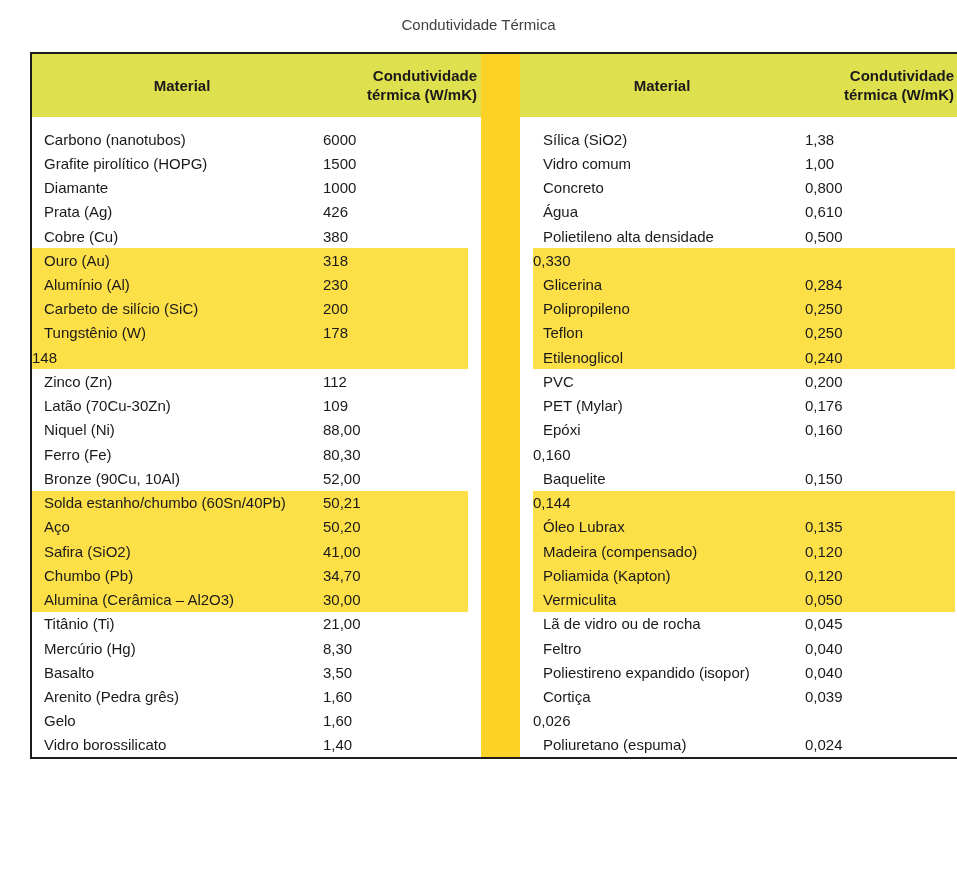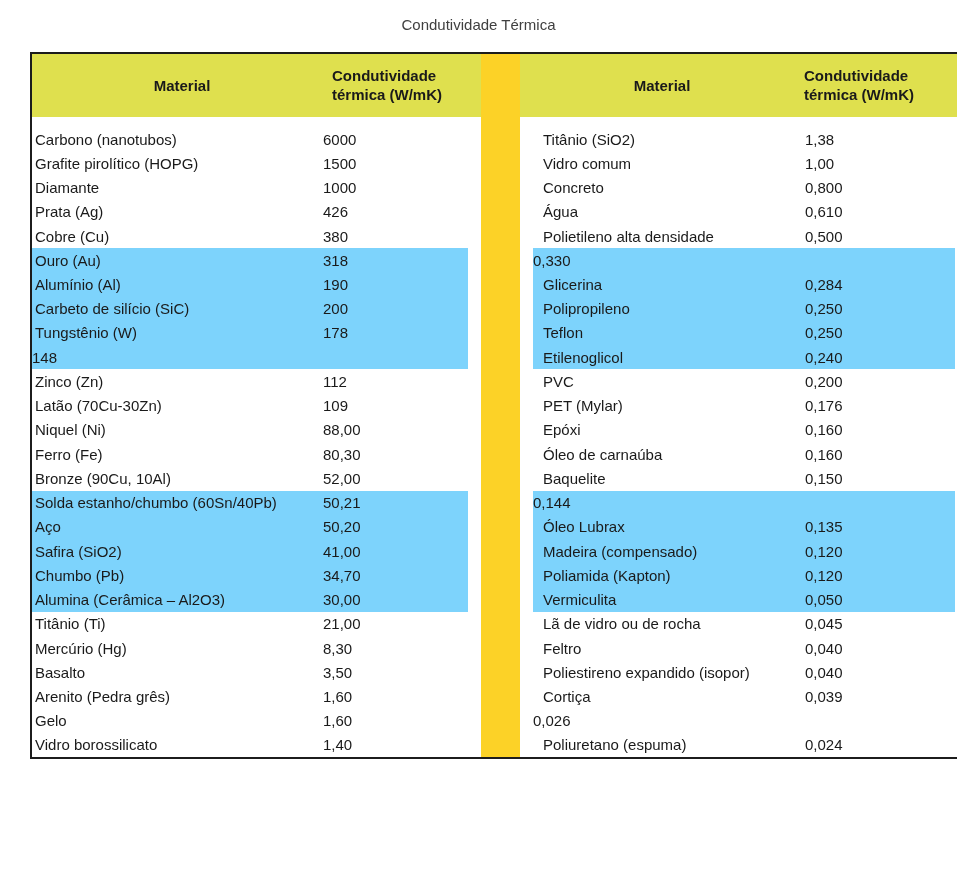--- a/index.html
+++ b/index.html
@@ -49,44 +49,44 @@
     display: flex;
     align-items: center;
     font-weight: bold;
     font-size: 15px;
   }
   .hdr-material {
     flex: 1;
     text-align: center;
   }
   .hdr-value {
-    text-align: left;
+    text-align: right;
     line-height: 1.25;
     padding-right: 4px;
   }
   .panel-left  .hdr-value { width: 145px; }
   .panel-right .hdr-value { width: 150px; }
   .rows {
     flex: 1;
     padding-top: 10px;
     display: flex;
     flex-direction: column;
   }
   .row {
     flex: 1;
     display: flex;
     align-items: center;
     font-size: 15px;
   }
   .panel-left  .row { margin-right: 13px; }
   .panel-right .row { margin-left: 13px; margin-right: 3px; }
-  .row.hl { background: #7dd3fc; }
+  .row.hl { background: #fde047; }
   .cell-material {
     flex: 1;
-    padding-left: 3px;
+    padding-left: 12px;
     white-space: nowrap;
     overflow: hidden;
   }
   .panel-right .cell-material { padding-left: 10px; }
   .cell-value {
     text-align: left;
   }
   .panel-left  .cell-value { width: 145px; }
   .panel-right .cell-value { width: 150px; }
 </style>
@@ -122,21 +122,21 @@
         <div class="row">
     <div class="cell-material">Cobre (Cu)</div>
     <div class="cell-value">380</div>
   </div>
         <div class="row hl">
     <div class="cell-material">Ouro (Au)</div>
     <div class="cell-value">318</div>
   </div>
         <div class="row hl">
     <div class="cell-material">Alumínio (Al)</div>
-    <div class="cell-value">190</div>
+    <div class="cell-value">230</div>
   </div>
         <div class="row hl">
     <div class="cell-material">Carbeto de silício (SiC)</div>
     <div class="cell-value">200</div>
   </div>
         <div class="row hl">
     <div class="cell-material">Tungstênio (W)</div>
     <div class="cell-value">178</div>
   </div>
         <div class="row hl">
@@ -211,21 +211,21 @@
 
   <div class="divider"></div>
 
   <div class="panel panel-right">
     <div class="panel-header">
       <div class="hdr-material">Material</div>
       <div class="hdr-value">Condutividade térmica (W/mK)</div>
     </div>
     <div class="rows">
         <div class="row">
-    <div class="cell-material">Titânio (SiO2)</div>
+    <div class="cell-material">Sílica (SiO2)</div>
     <div class="cell-value">1,38</div>
   </div>
         <div class="row">
     <div class="cell-material">Vidro comum</div>
     <div class="cell-value">1,00</div>
   </div>
         <div class="row">
     <div class="cell-material">Concreto</div>
     <div class="cell-value">0,800</div>
   </div>
@@ -262,21 +262,20 @@
   </div>
         <div class="row">
     <div class="cell-material">PET (Mylar)</div>
     <div class="cell-value">0,176</div>
   </div>
         <div class="row">
     <div class="cell-material">Epóxi</div>
     <div class="cell-value">0,160</div>
   </div>
         <div class="row">
-    <div class="cell-material">Óleo de carnaúba</div>
     <div class="cell-value">0,160</div>
   </div>
         <div class="row">
     <div class="cell-material">Baquelite</div>
     <div class="cell-value">0,150</div>
   </div>
         <div class="row hl">
     <div class="cell-value">0,144</div>
   </div>
         <div class="row hl">

